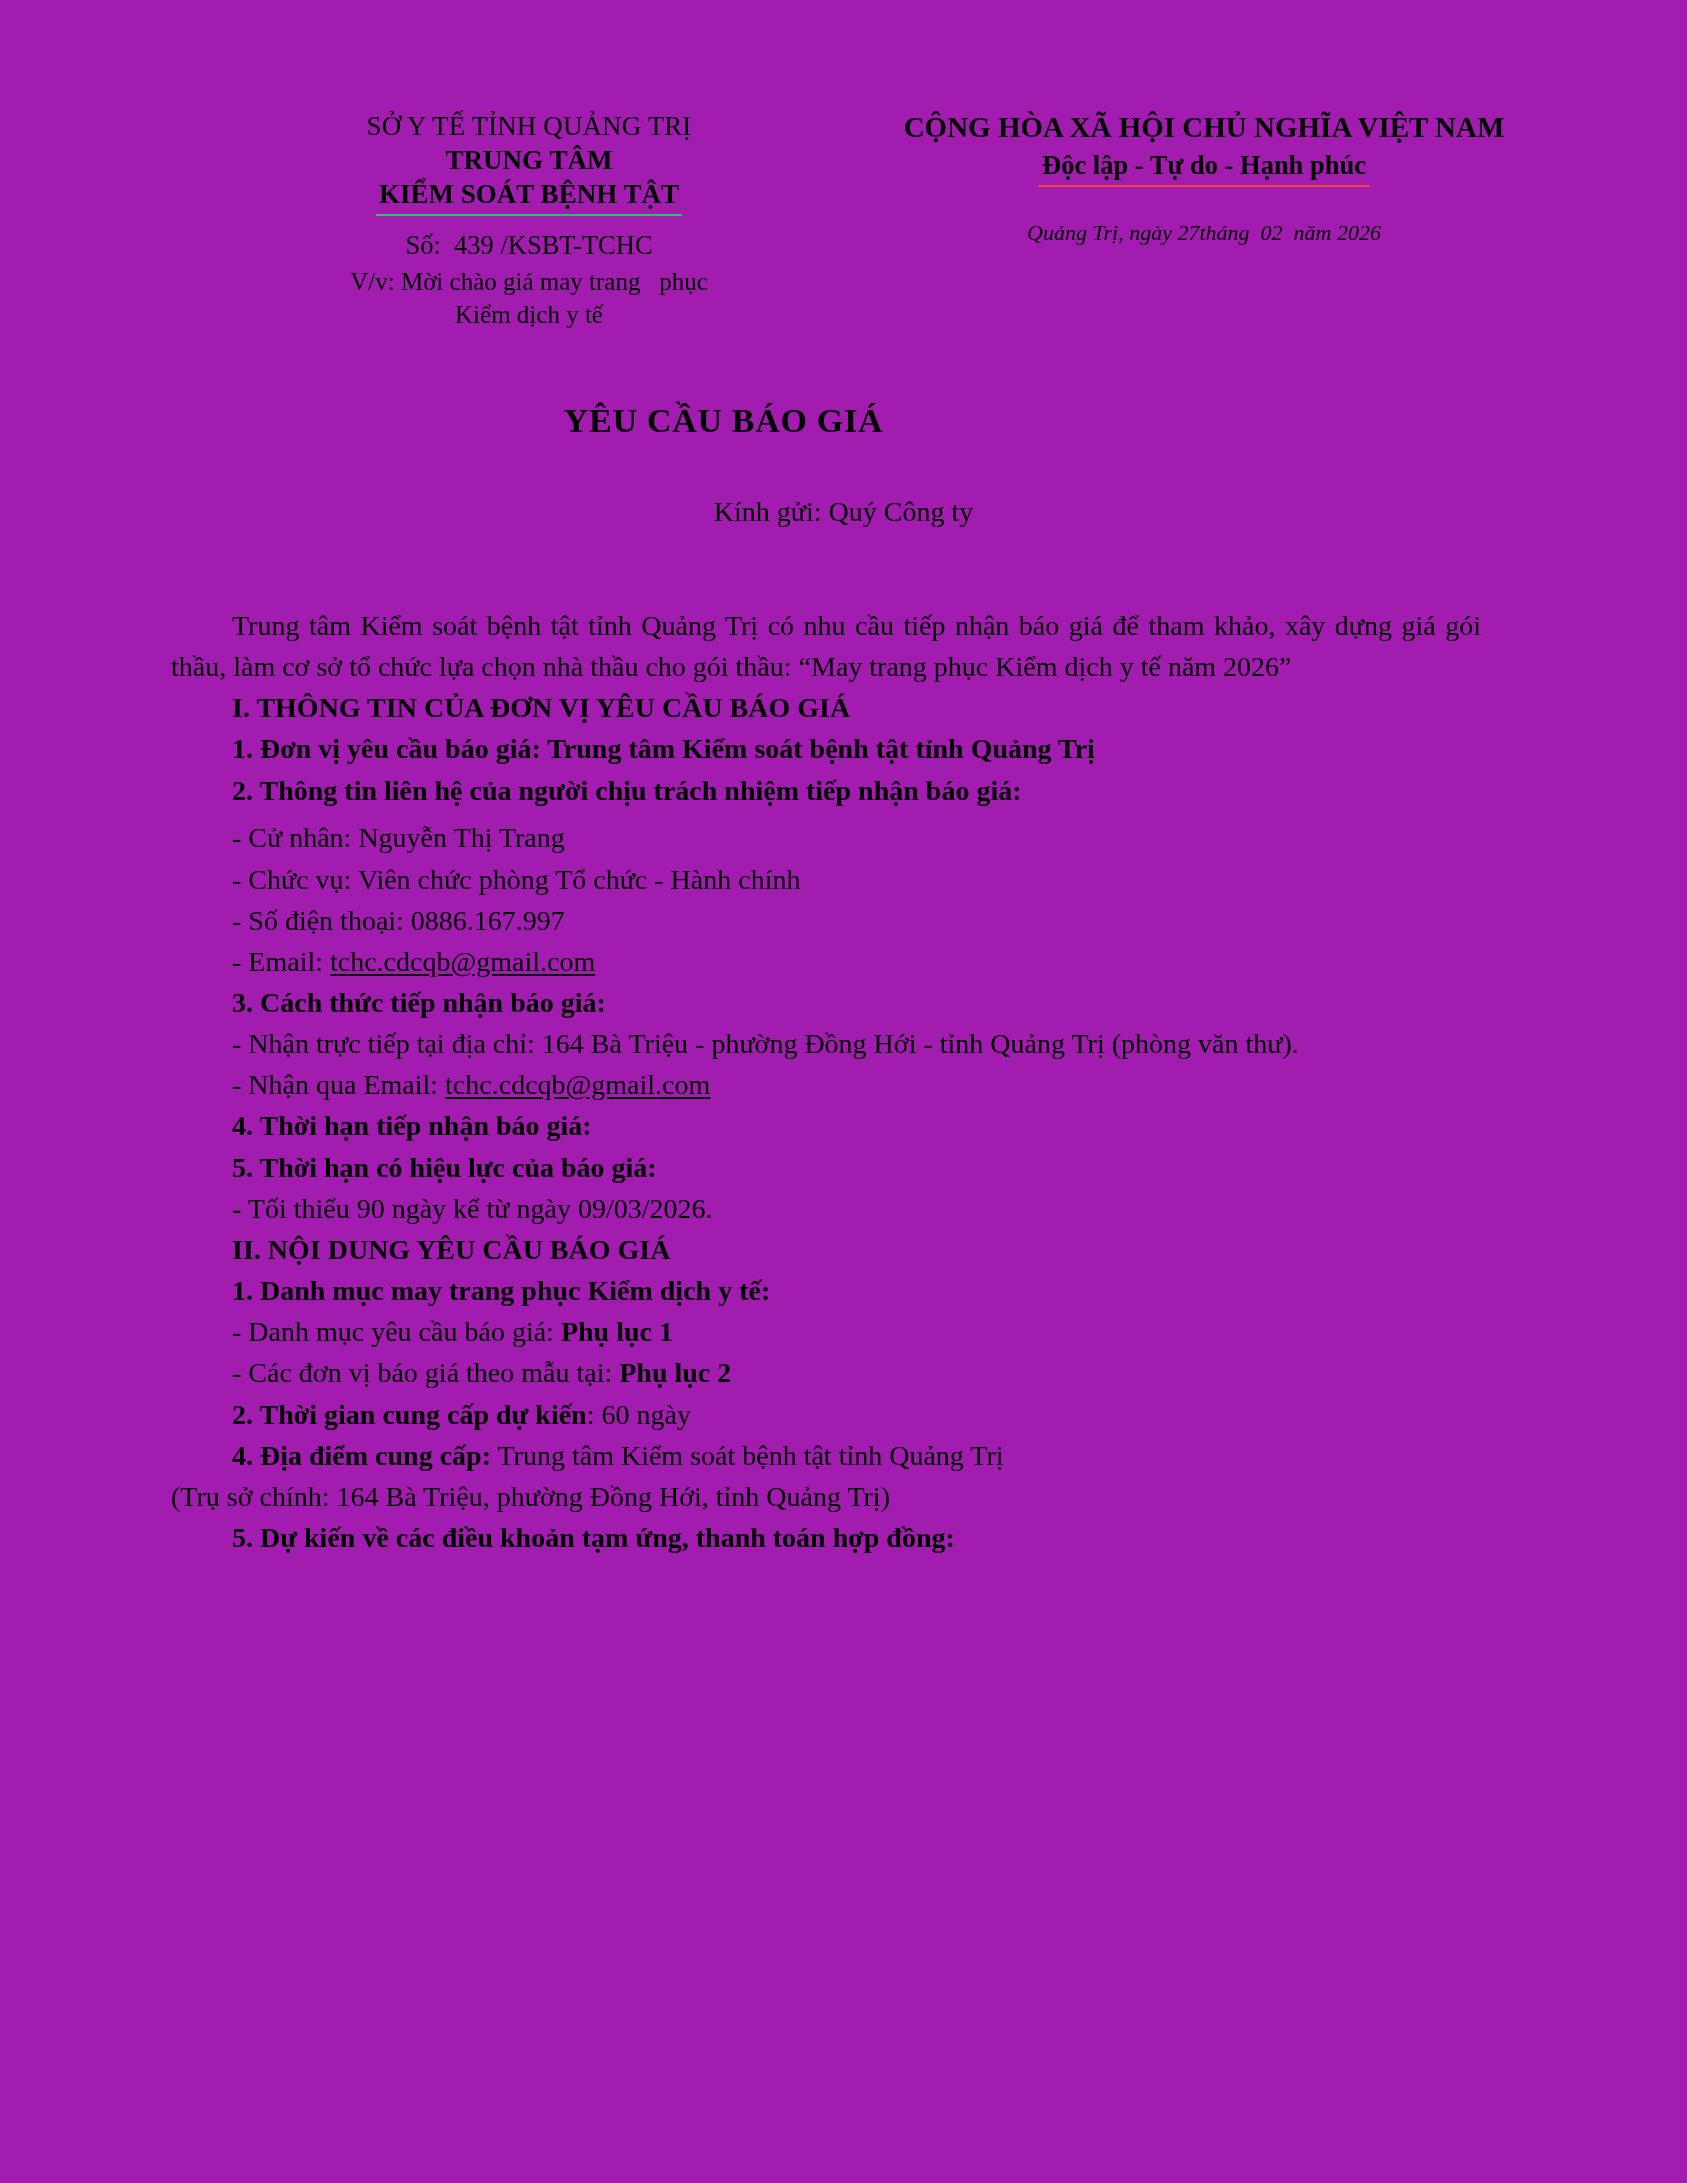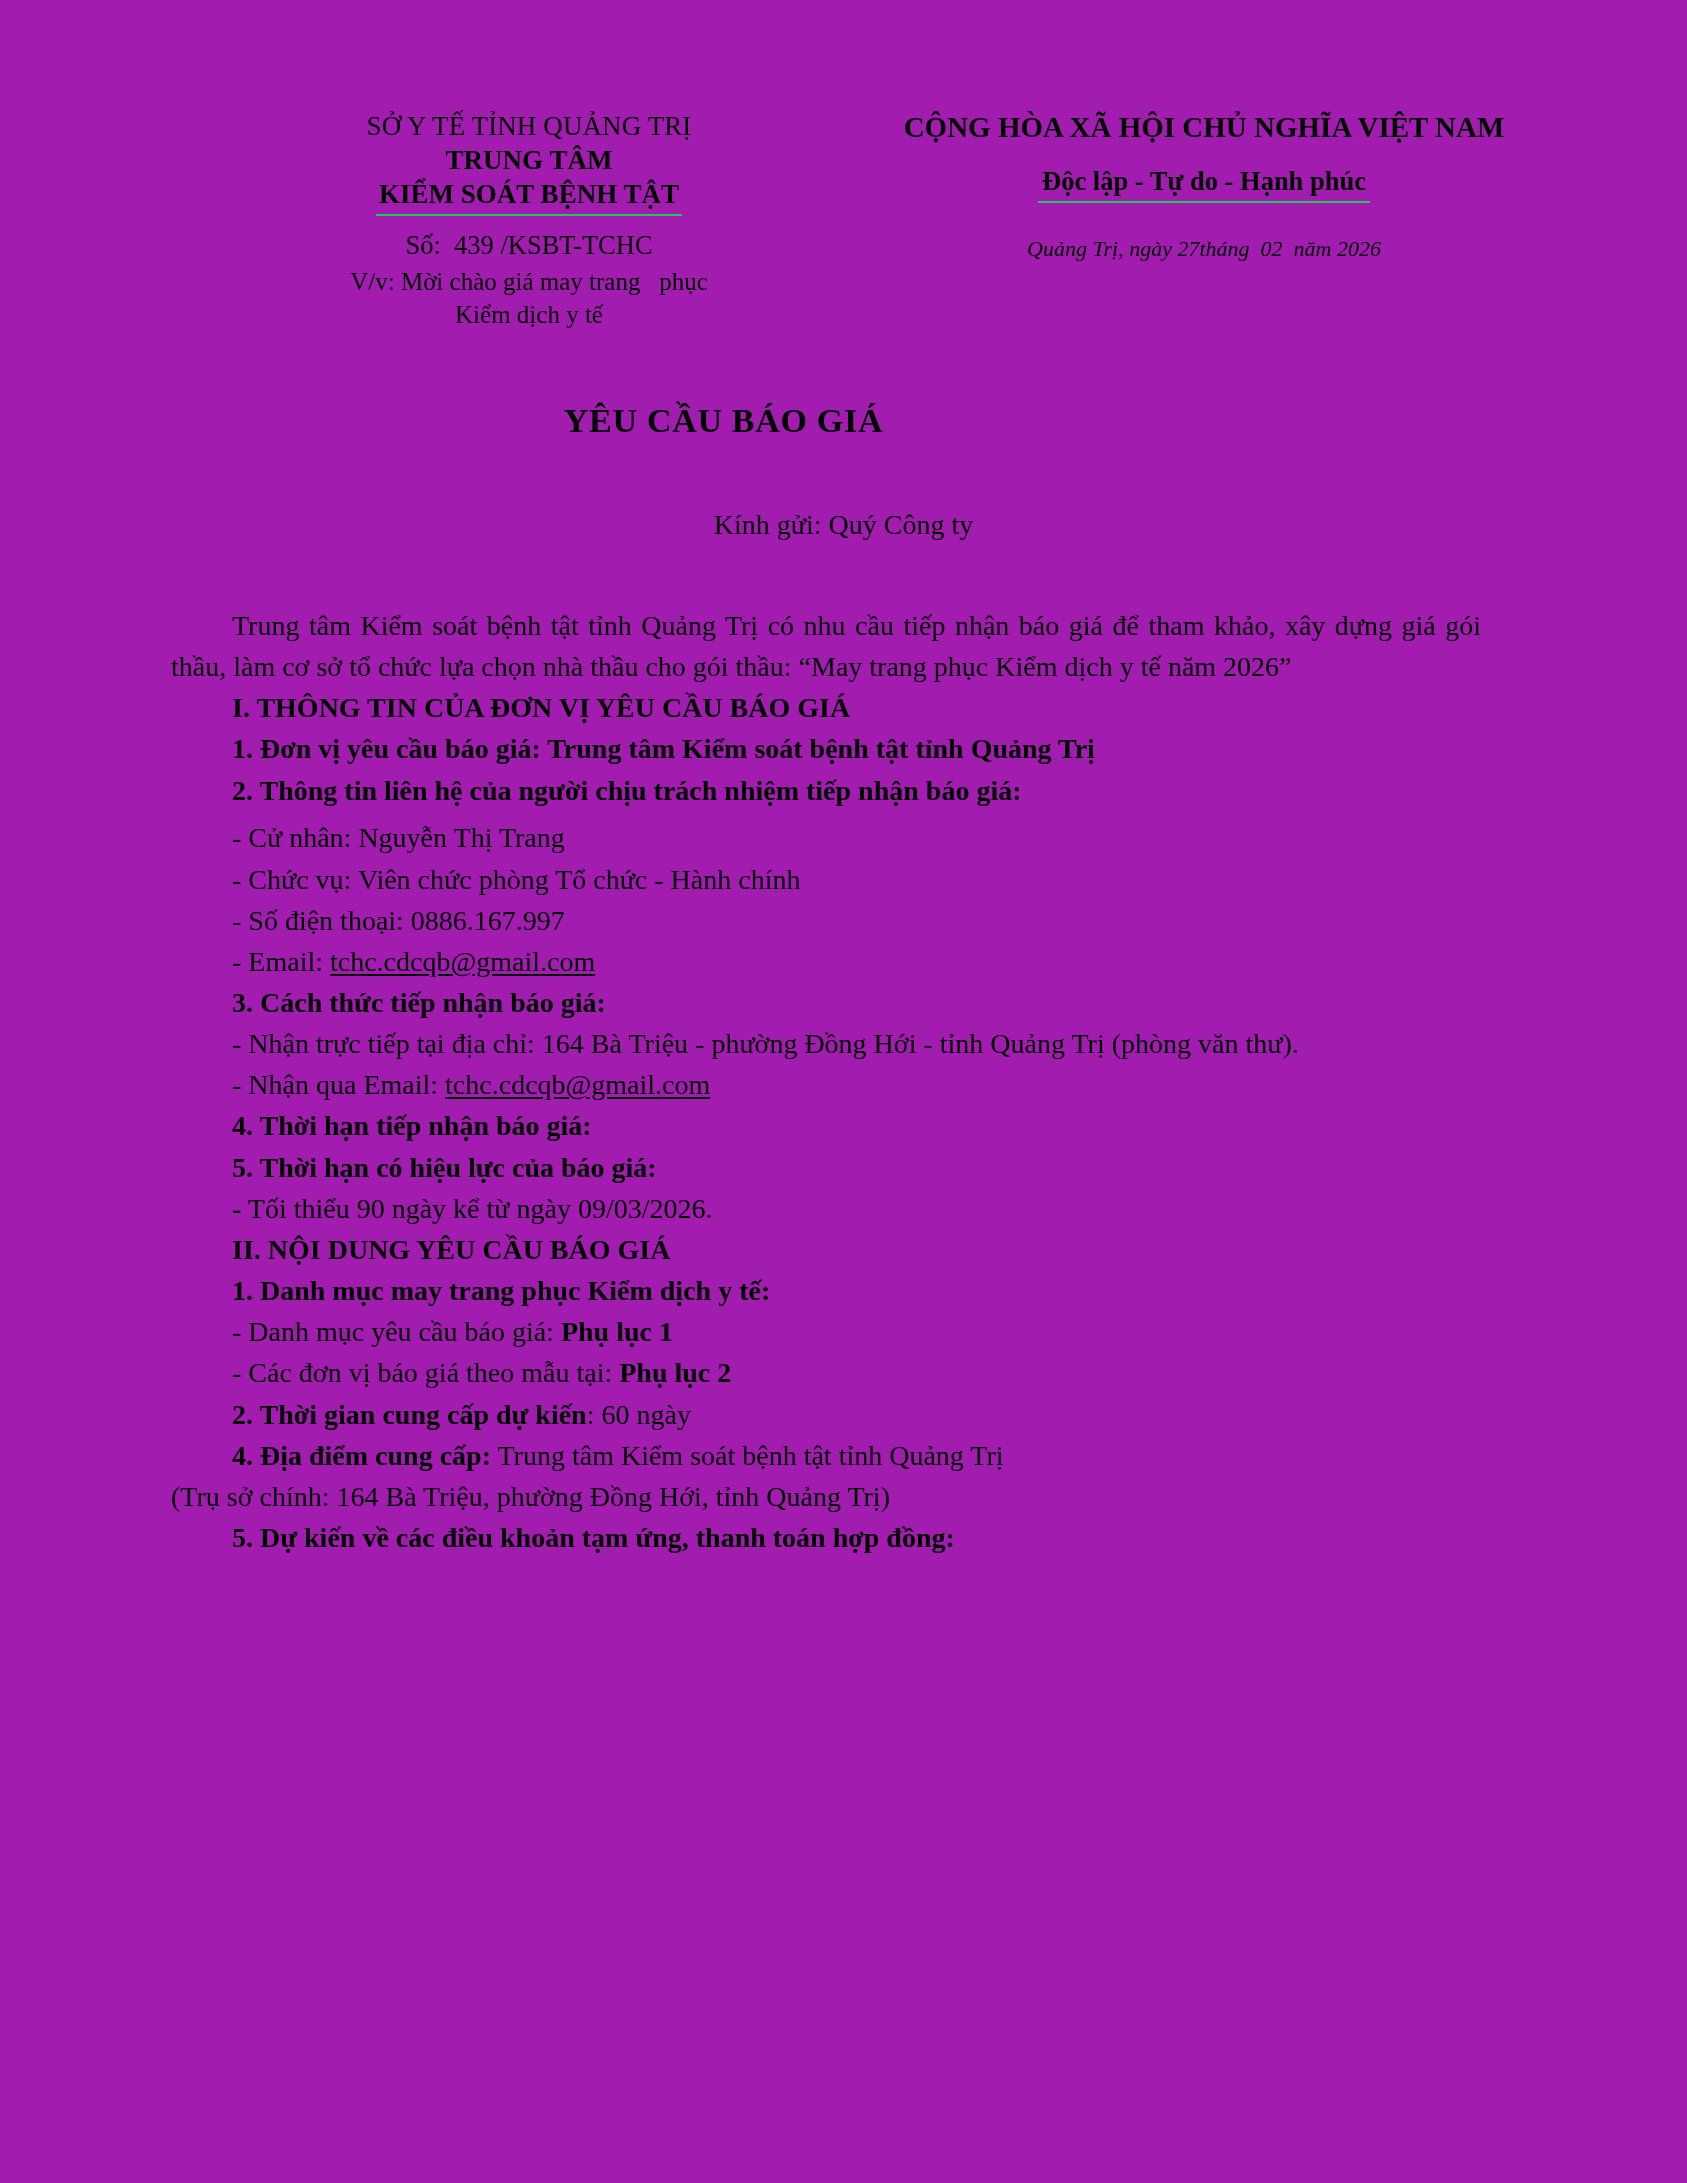--- a/index.html
+++ b/index.html
@@ -80,23 +80,23 @@
     font-size: 29px;
     font-weight: bold;
     line-height: 1.26;
     white-space: nowrap;
   }
   .nation-line2 {
     font-size: 26.5px;
     font-weight: bold;
     line-height: 1.26;
     display: inline-block;
-    border-bottom: 2px solid #22c55e;
+    border-bottom: 2px solid #ef4444;
     padding: 0 4px 2.6px 4px;
-    margin-top: 19px;
+    margin-top: 3px;
   }
   .place-date {
     font-size: 22px;
     font-style: italic;
     margin-top: 33px;
     white-space: pre;
   }
 
   
   .doc-title {
@@ -104,21 +104,21 @@
     top: 402px;
     left: 0;
     width: 1447px;
     text-align: center;
     font-size: 34px;
     font-weight: bold;
     letter-spacing: 0.7px;
   }
   .salutation {
     position: absolute;
-    top: 509px;
+    top: 496px;
     left: 0;
     width: 1687px;
     text-align: center;
     font-size: 28px;
   }
 
   
   .body {
     position: absolute;
     top: 605px;

